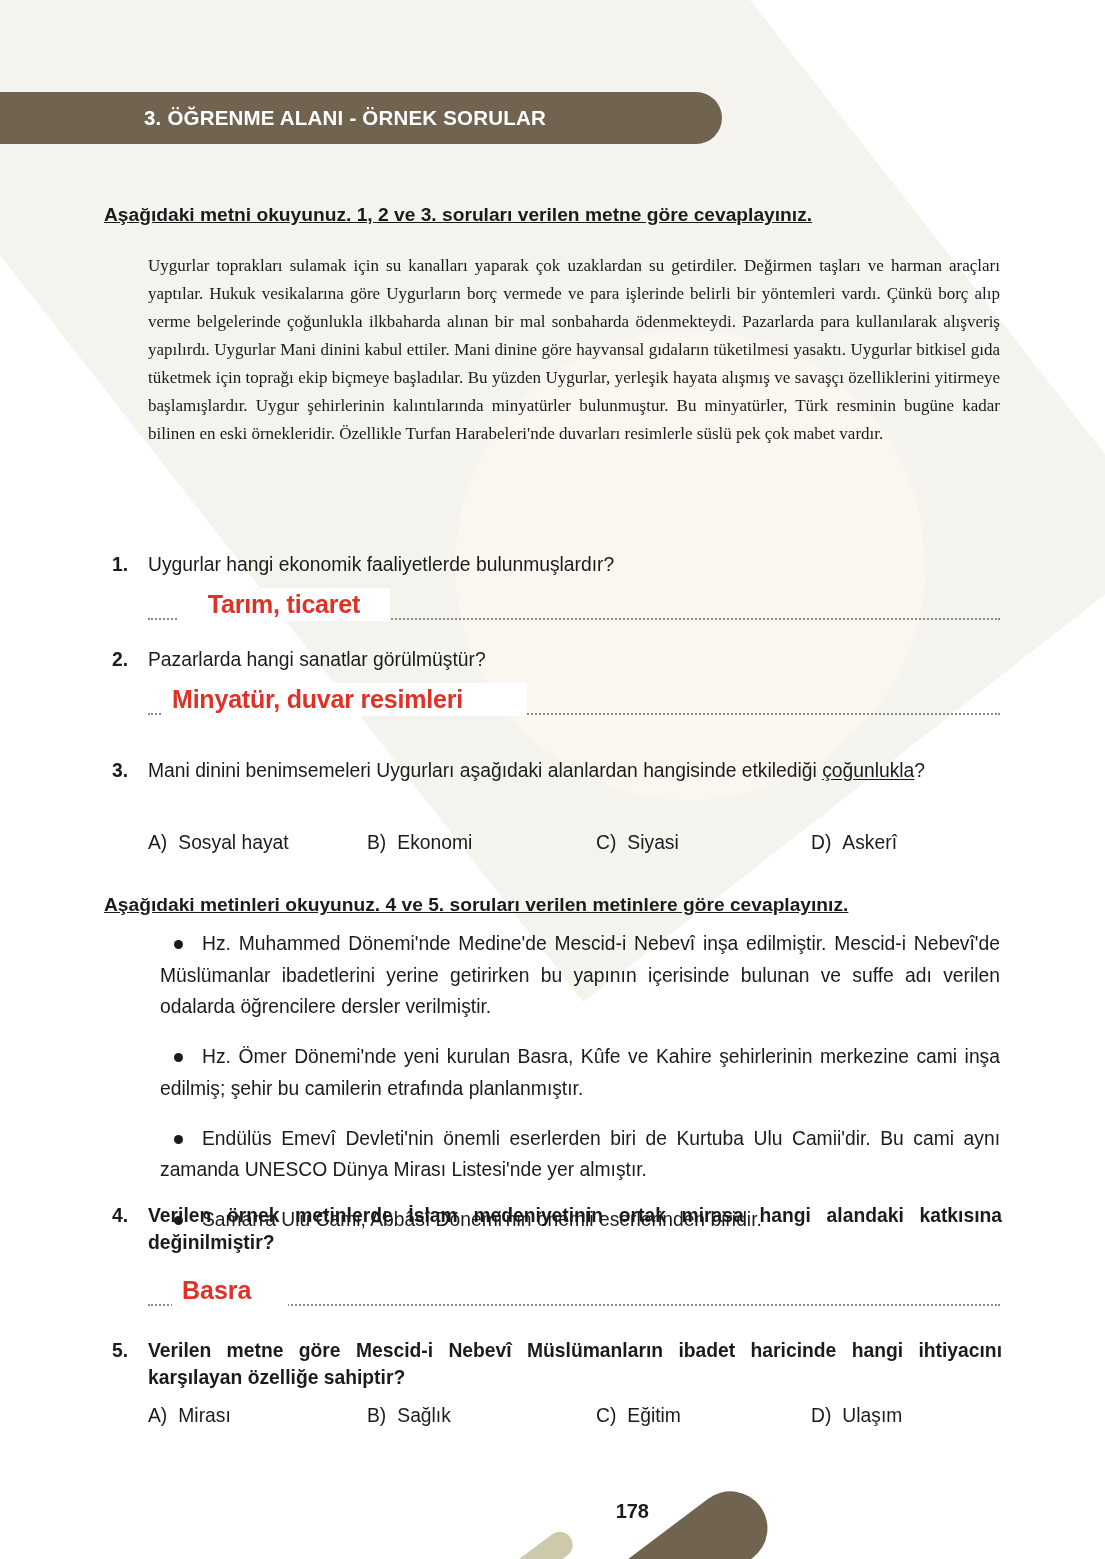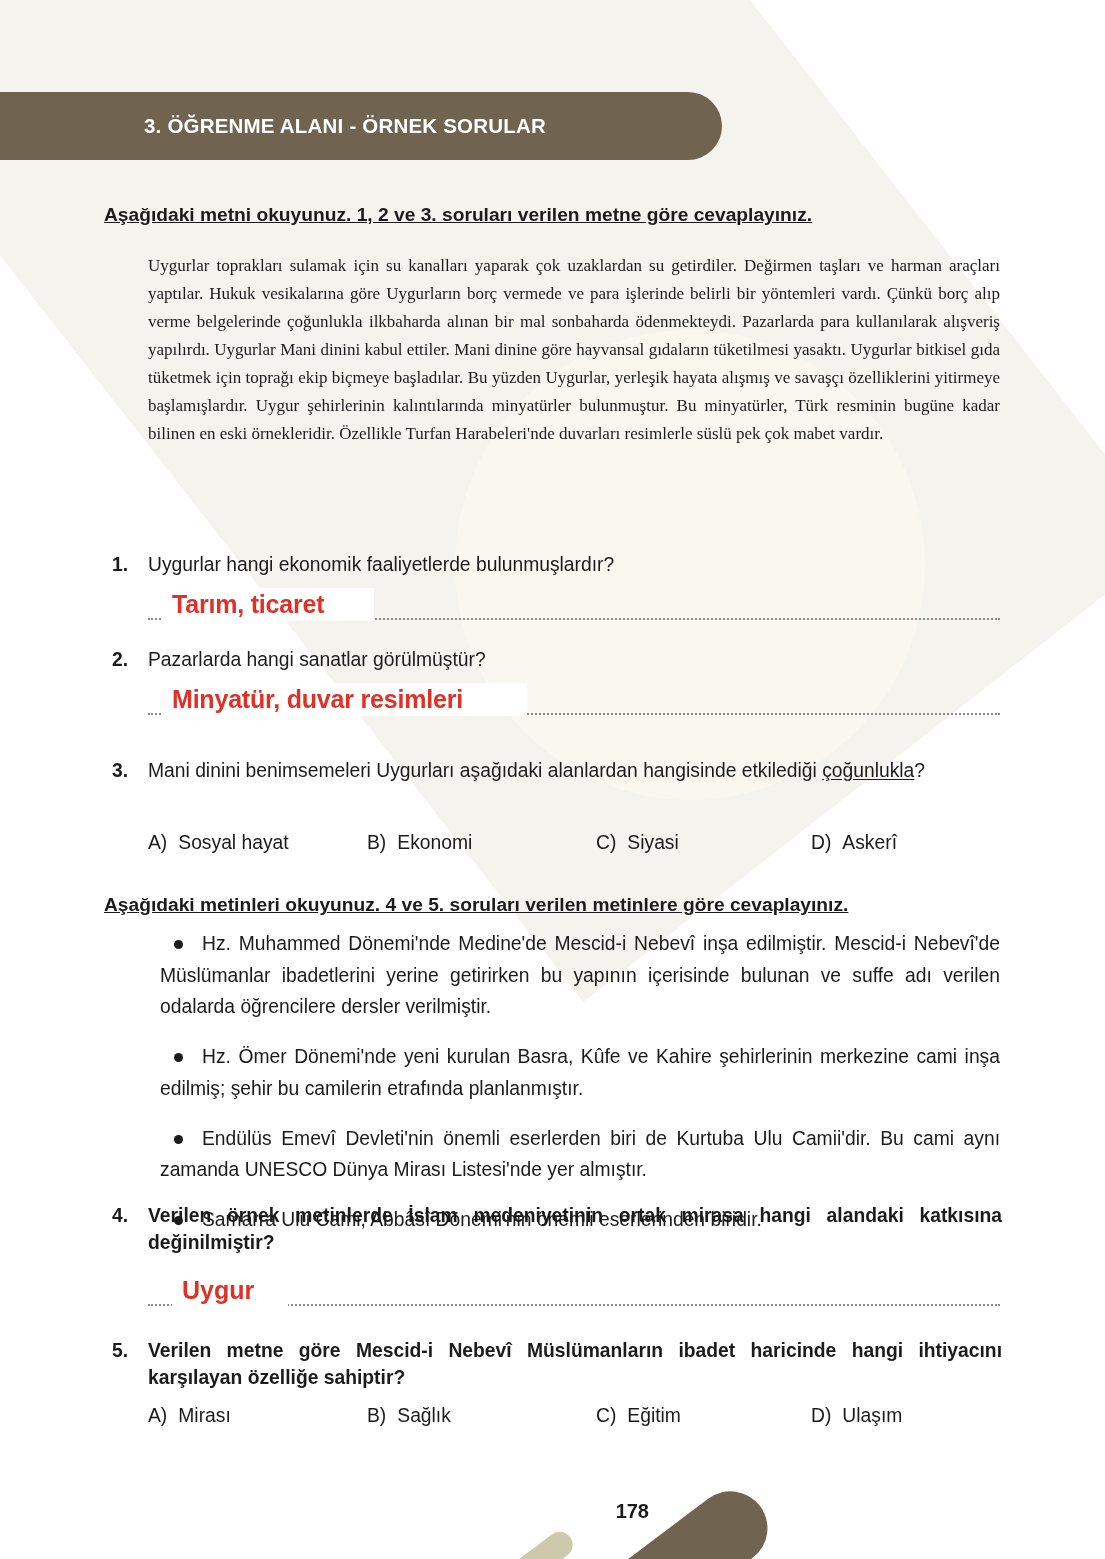--- a/index.html
+++ b/index.html
@@ -56,21 +56,21 @@
     border-radius: 50%;
     background: #faf7f1;
   }
 
   
   .header-bar {
     position: absolute;
     left: 0;
     top: 92px;
     width: 722px;
-    height: 68px;
+    height: 52px;
     background: #706350;
     border-top-right-radius: 34px;
     border-bottom-right-radius: 34px;
     z-index: 3;
     display: flex;
     align-items: center;
   }
   .header-title {
     color: #ffffff;
     font-size: 20.5px;
@@ -168,21 +168,21 @@
   }
   .written.cond {
     font-family: "Liberation Sans Narrow", "Liberation Sans", sans-serif;
     font-size: 25px;
     letter-spacing: -0.2px;
   }
   .written.plain {
     font-size: 25px;
   }
   .a1 { top: 582px; }
-  .a1 .written { left: 14px; width: 192px; }
+  .a1 .written { left: 30px; width: 192px; text-align: center; }
   .a2 { top: 677px; }
   .a2 .written { left: 14px; width: 345px; }
   .a4 { top: 1268px; }
   .a4 .written { left: 24px; width: 96px; }
 
   
   .options {
     position: absolute;
     left: 148px;
     width: 855px;
@@ -364,21 +364,21 @@
         <span class="btext">Samarra Ulu Cami, Abbâsî Dönemi'nin önemli eserlerinden biridir.</span>
       </div>
     </div>
 
     <div class="q q4">
       <span class="q-num">4.</span>
       <span class="q-text bold">Verilen örnek metinlerde İslam medeniyetinin ortak mirasa hangi alandaki katkısına değinilmiştir?</span>
     </div>
     <div class="answer-line a4">
       <div class="dots"></div>
-      <span class="written plain">Uygur</span>
+      <span class="written plain">Basra</span>
     </div>
 
     <div class="q q5">
       <span class="q-num">5.</span>
       <span class="q-text bold">Verilen metne göre Mescid-i Nebevî Müslümanların ibadet haricinde hangi ihtiyacını karşılayan özelliğe sahiptir?</span>
     </div>
     <div class="options opts-q5">
       <span class="opt opt-a">
         <span class="opt-key">A)</span>
         <span>Mirası</span>

